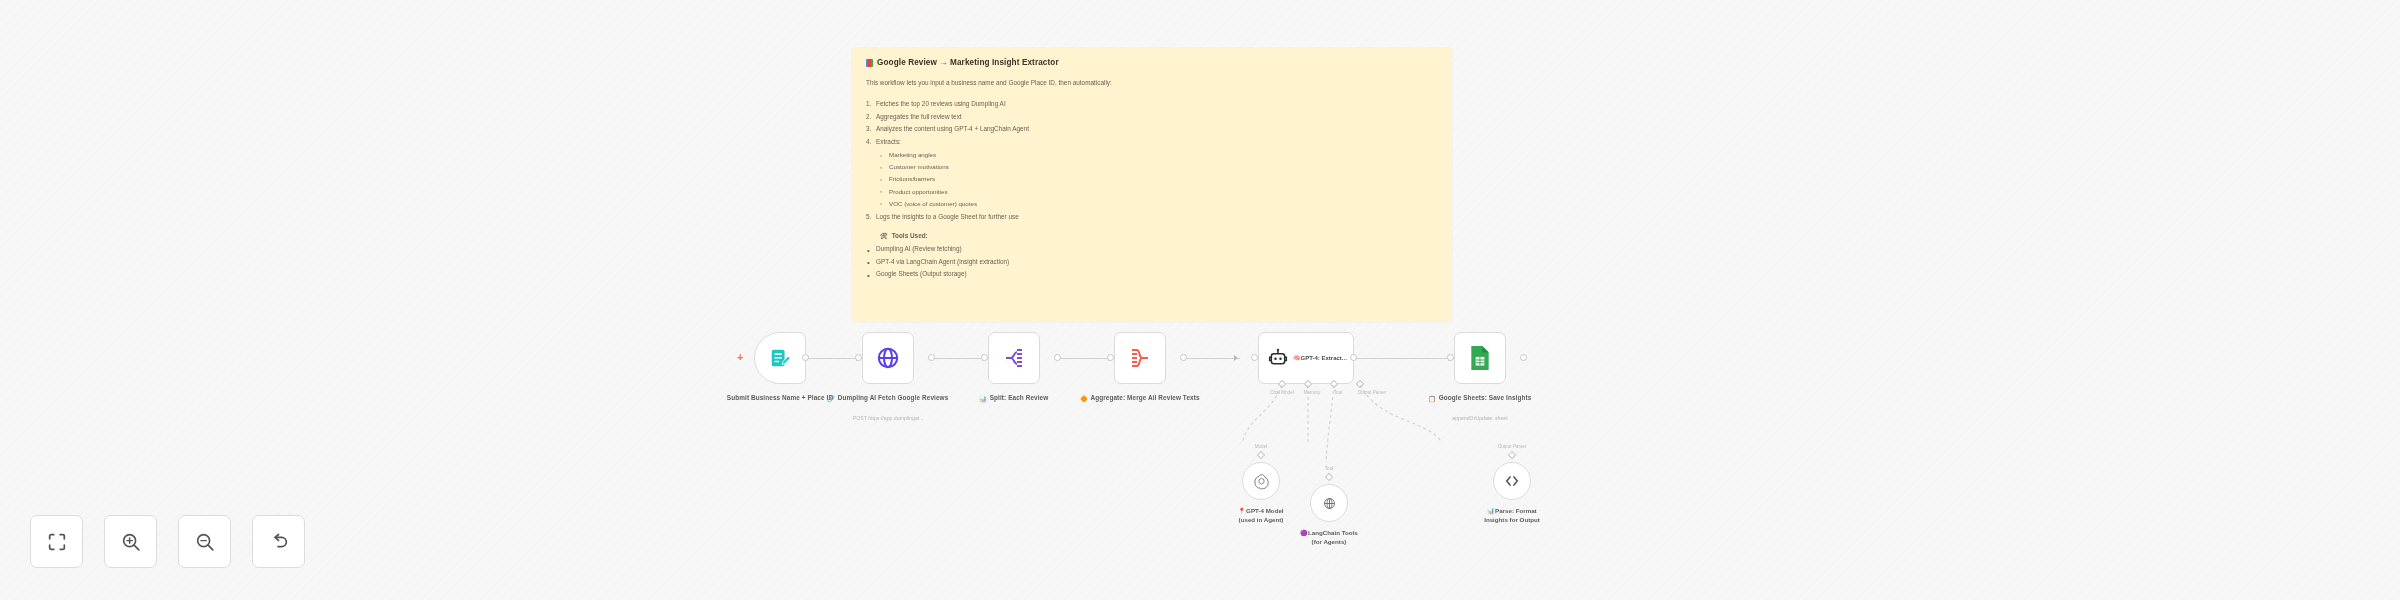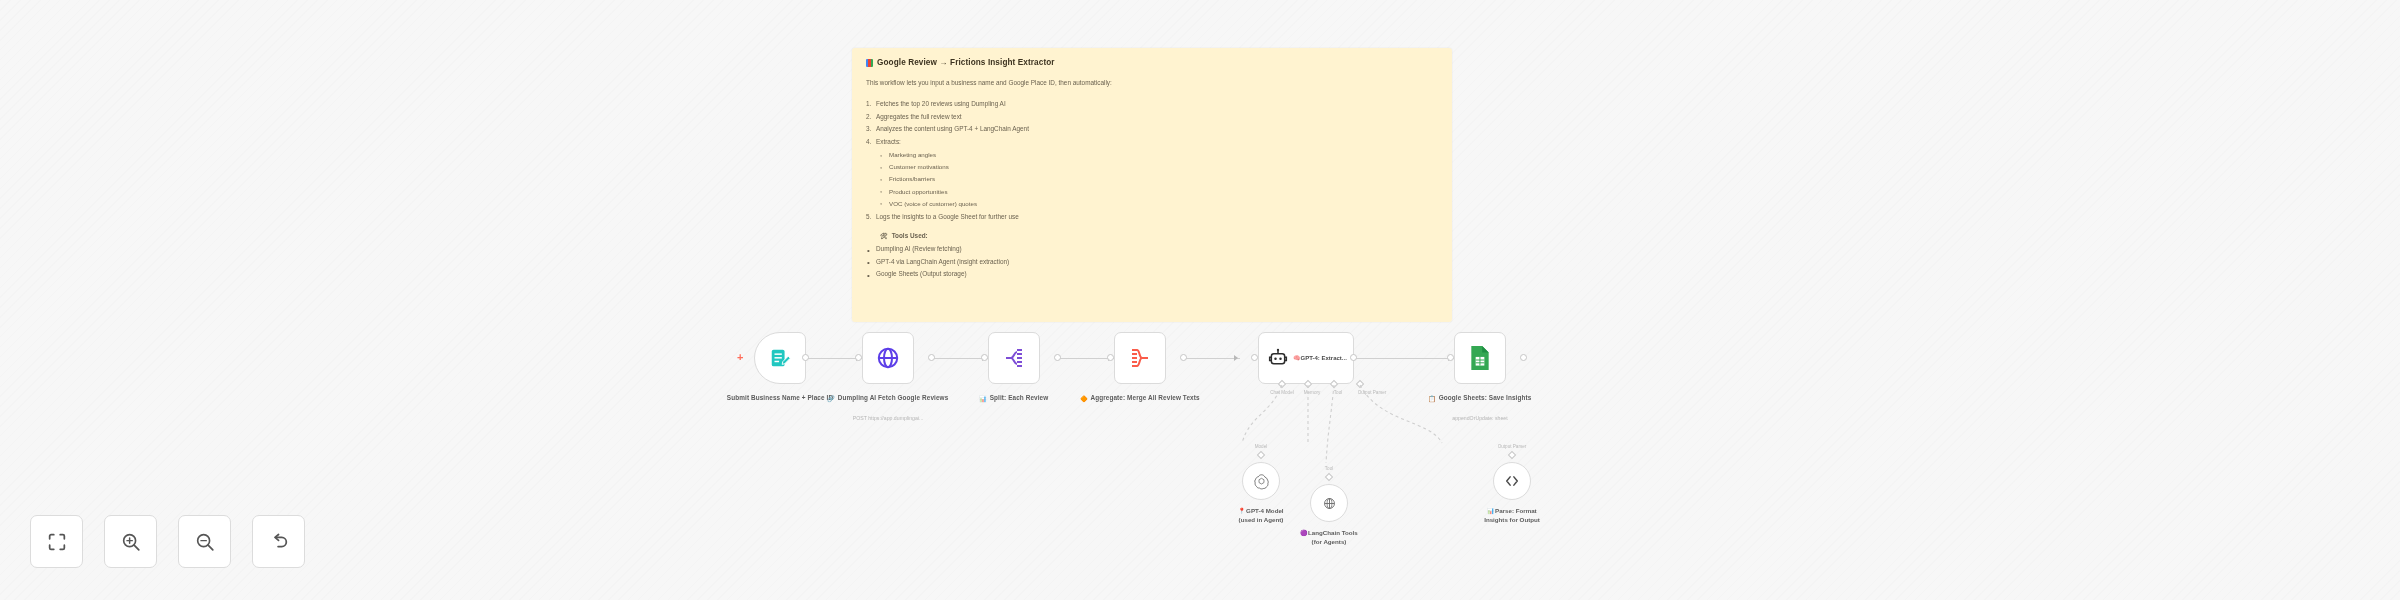--- a/index.html
+++ b/index.html
@@ -140,21 +140,21 @@
   .tool-btn svg { display: block; }
 </style>
 </head>
 <body>
 
 <div id="canvas">
 
   <div id="sticky">
     <div class="note-title">
       <span class="sheets-glyph"></span>
-      <span>Google Review → Frictions Insight Extractor</span>
+      <span>Google Review → Marketing Insight Extractor</span>
     </div>
     <div class="note-intro">This workflow lets you input a business name and Google Place ID, then automatically:</div>
     <ol>
       <li>Fetches the top 20 reviews using Dumpling AI</li>
       <li>Aggregates the full review text</li>
       <li>Analyzes the content using GPT-4 + LangChain Agent</li>
       <li>Extracts:</li>
       <ul class="sub">
         <li>Marketing angles</li>
         <li>Customer motivations</li>

